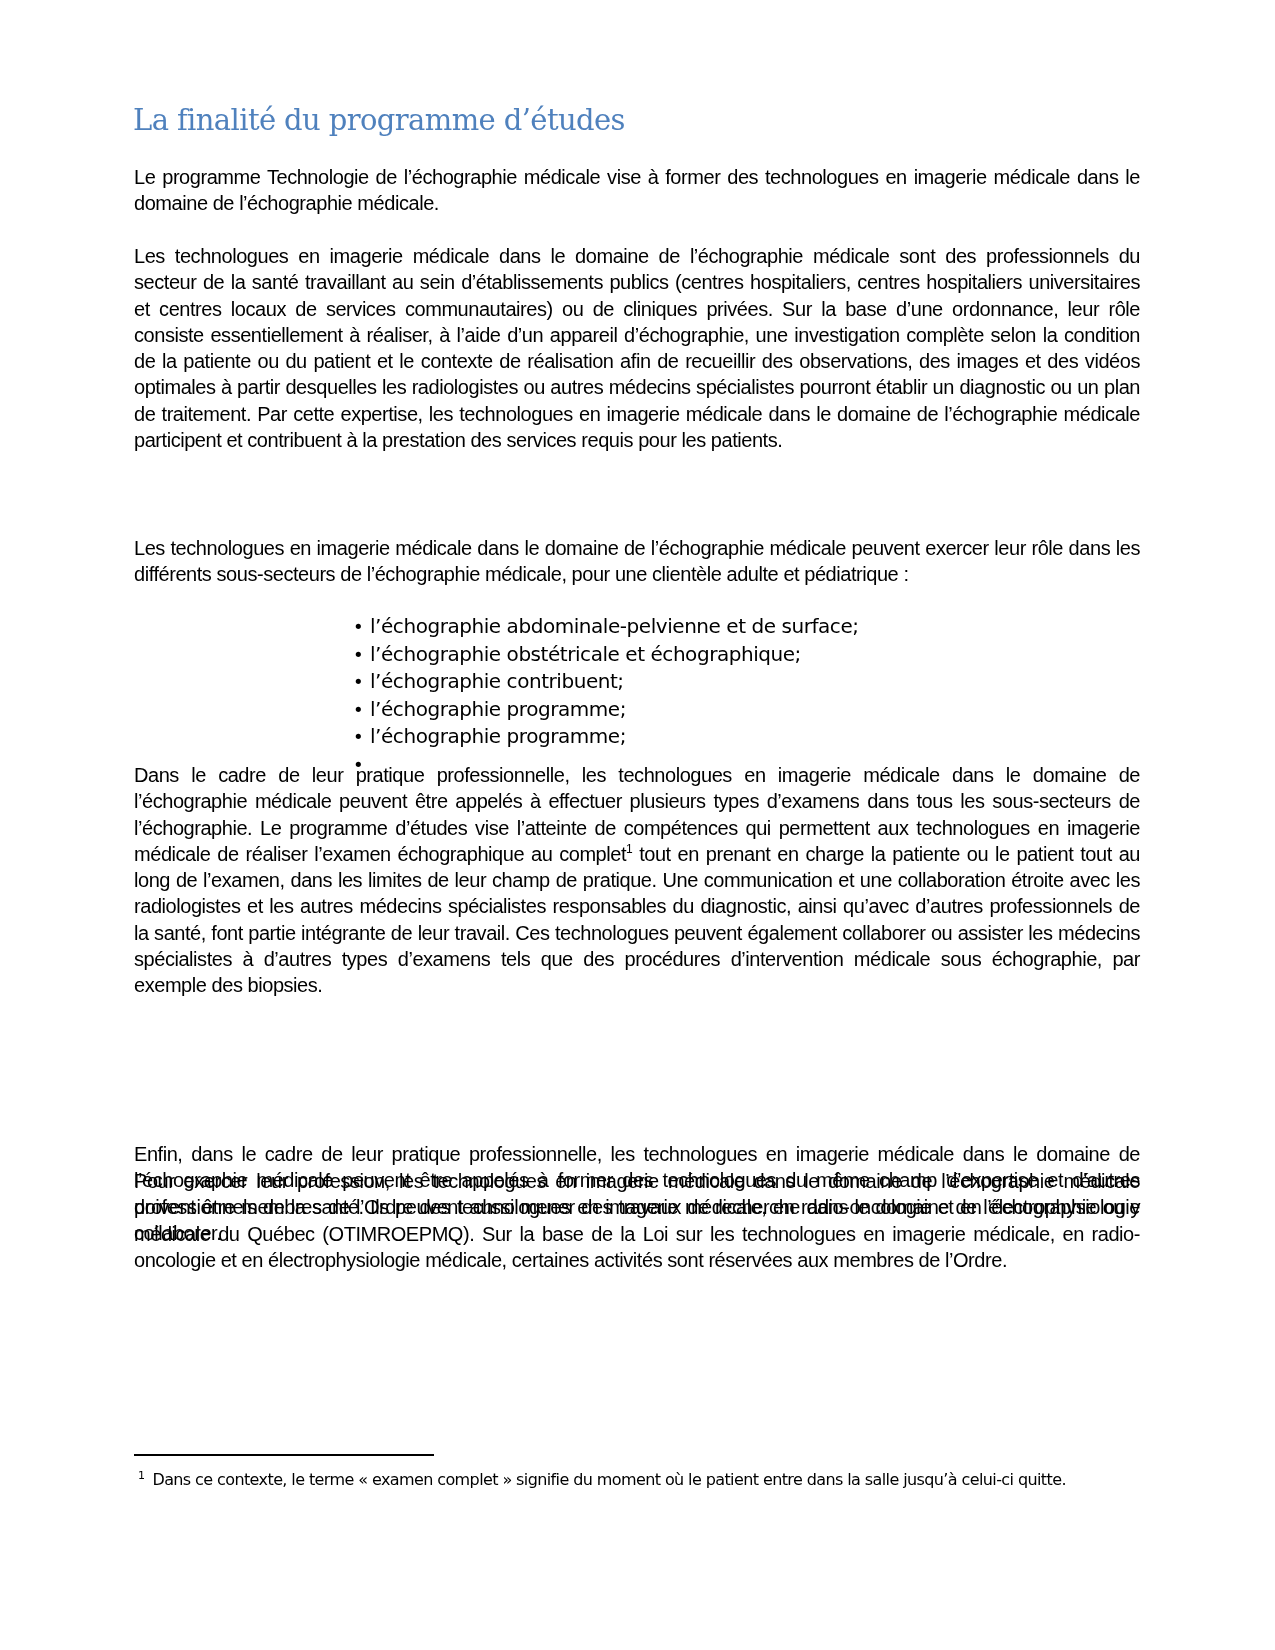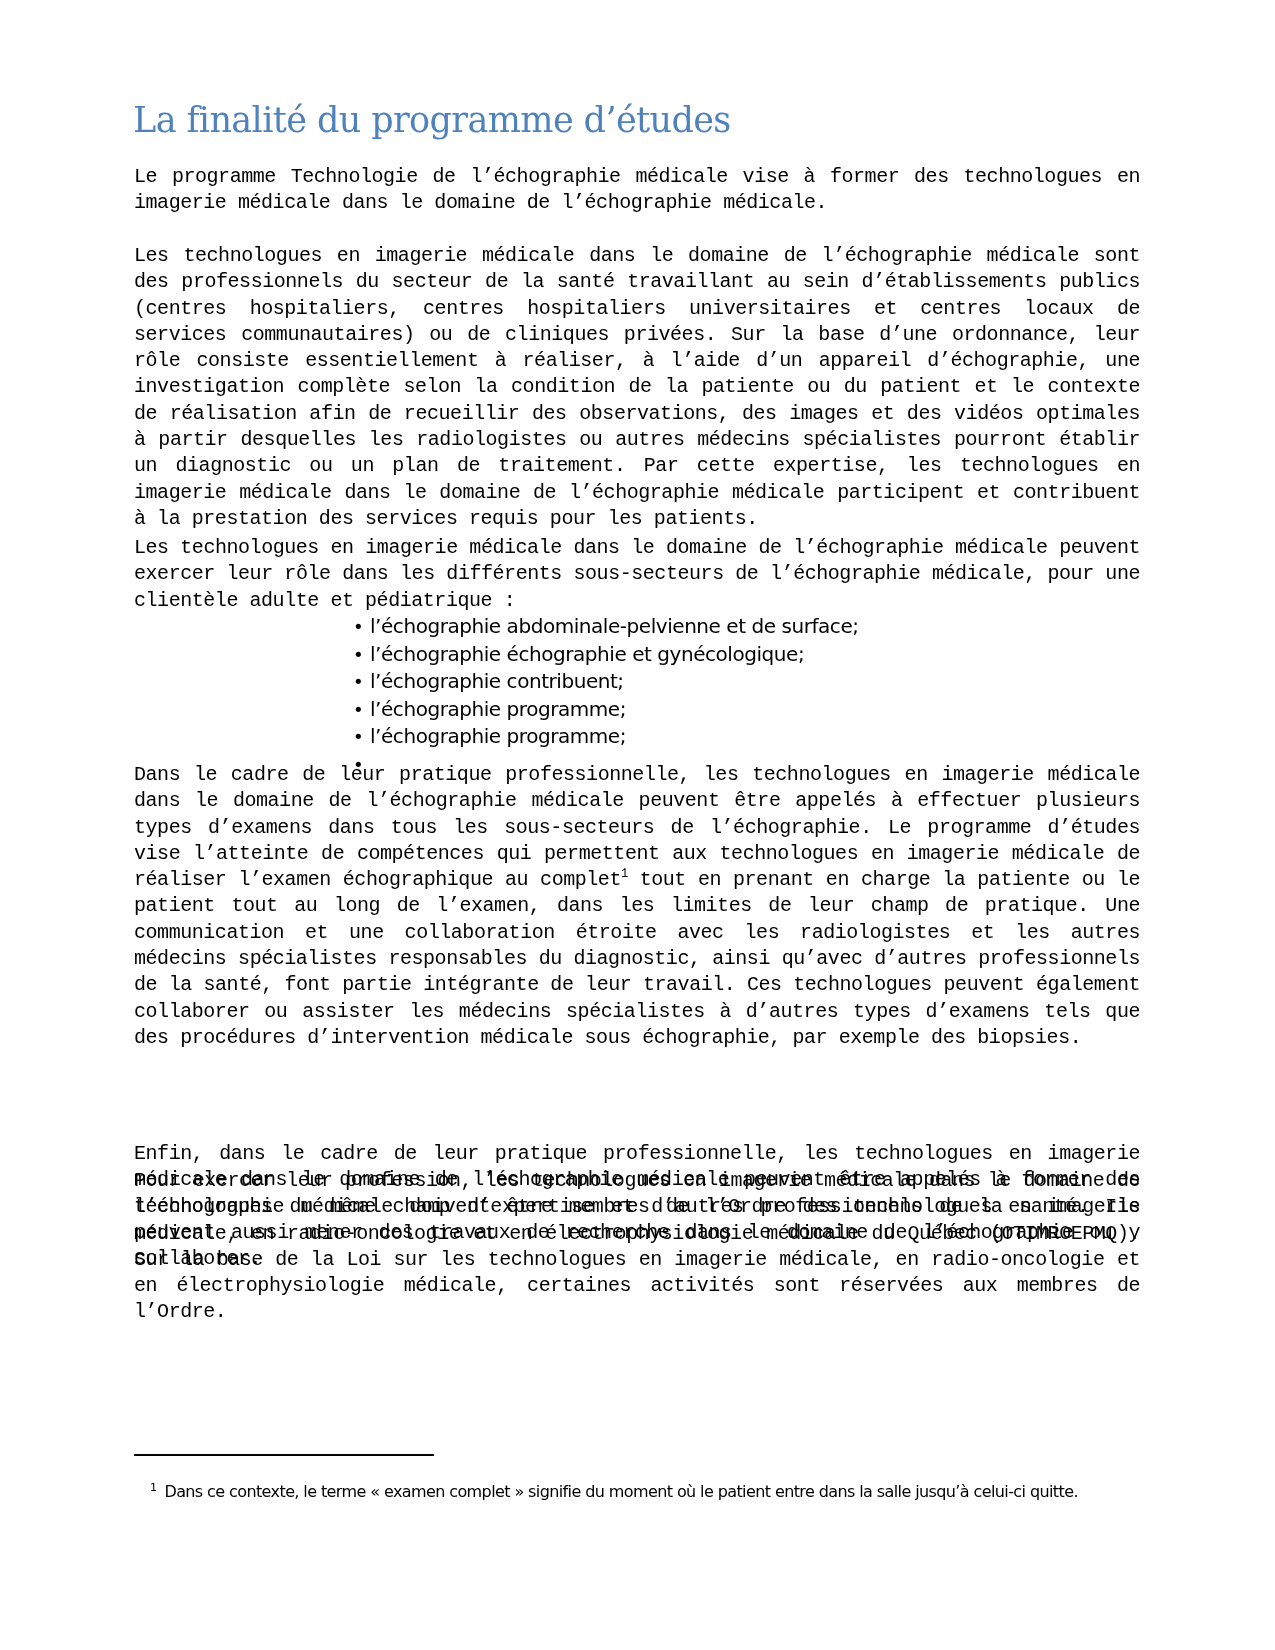--- a/index.html
+++ b/index.html
@@ -1,26 +1,26 @@
 <!DOCTYPE html>
 <html><head>
 <meta charset="utf-8">
 <style>
   html, body { margin: 0; padding: 0; background: #ffffff; }
   body { width: 1275px; height: 1650px; position: relative; overflow: hidden; }
   .page { position: absolute; left: 0; top: 0; width: 1275px; height: 1650px; background: #fff; }
   .title {
     position: absolute; left: 133px; top: 96px; margin: 0;
     font-family: "DejaVu Serif", serif; font-weight: normal;
-    font-size: 35px; line-height: 48px; color: #4f81bd; letter-spacing: -0.6px;
+    font-size: 29px; line-height: 48px; color: #4f81bd; letter-spacing: -0.6px;
     white-space: nowrap;
   }
   .body-text {
     position: absolute; left: 134px; width: 1006px;
-    font-family: Liberation Mono, monospace; font-size: 20px; line-height: 26.3px;
+    font-family: Liberation Sans, sans-serif; font-size: 20px; line-height: 26.3px;
     color: #000; text-align: justify; margin: 0; letter-spacing: -0.45px;
   }
   .body-text.last-left { text-align-last: left; }
   .p1 { top: 164px; }
   .p2 { top: 243px; }
   .p3 { top: 535px; }
   .p4 { top: 762px; }
   .p5 { top: 1141px; }
   .p6 { top: 1168px; }
   .sup { font-size: 12px; vertical-align: super; line-height: 0; }
@@ -30,21 +30,21 @@
     color: #000; letter-spacing: -0.45px;
   }
   .bullet-list li { display: flex; align-items: baseline; white-space: nowrap; }
   .bullet-list .dot { display: inline-block; width: 17px; font-size: 18px; }
   .footnote-rule {
     position: absolute; left: 134px; top: 1454px; width: 300px; height: 2px; background: #000;
   }
   .footnote {
     position: absolute; left: 134px; top: 1465px; width: 1006px;
     font-family: "DejaVu Sans", sans-serif; font-size: 16px; line-height: 22px;
-    color: #000; text-align: justify; text-align-last: left; margin: 16px; letter-spacing: -0.6px;
+    color: #000; text-align: justify; text-align-last: left; margin: 4px; letter-spacing: -0.6px;
   }
   .footnote .fn-num { font-size: 11px; vertical-align: super; line-height: 0; margin-right: 8px; }
 </style>
 </head>
 <body>
 
 <div class="page">
   <h1 class="title">La finalité du programme d’études</h1>
 
   <p class="body-text p1 last-left">Le programme Technologie de l’échographie médicale vise à former des technologues en imagerie médicale dans le domaine de l’échographie médicale.</p>
@@ -53,21 +53,21 @@
 
   <p class="body-text p3 last-left">Les technologues en imagerie médicale dans le domaine de l’échographie médicale peuvent exercer leur rôle dans les différents sous-secteurs de l’échographie médicale, pour une clientèle adulte et pédiatrique :</p>
 
   <ul class="bullet-list">
     <li>
         <span class="dot">•</span>
         <span>l’échographie abdominale-pelvienne et de surface;</span>
       </li>
     <li>
         <span class="dot">•</span>
-        <span>l’échographie échographie et gynécologique;</span>
+        <span>l’échographie obstétricale et échographique;</span>
       </li>
     <li>
         <span class="dot">•</span>
         <span>l’échographie contribuent;</span>
       </li>
     <li>
         <span class="dot">•</span>
         <span>l’échographie programme;</span>
       </li>
     <li>

